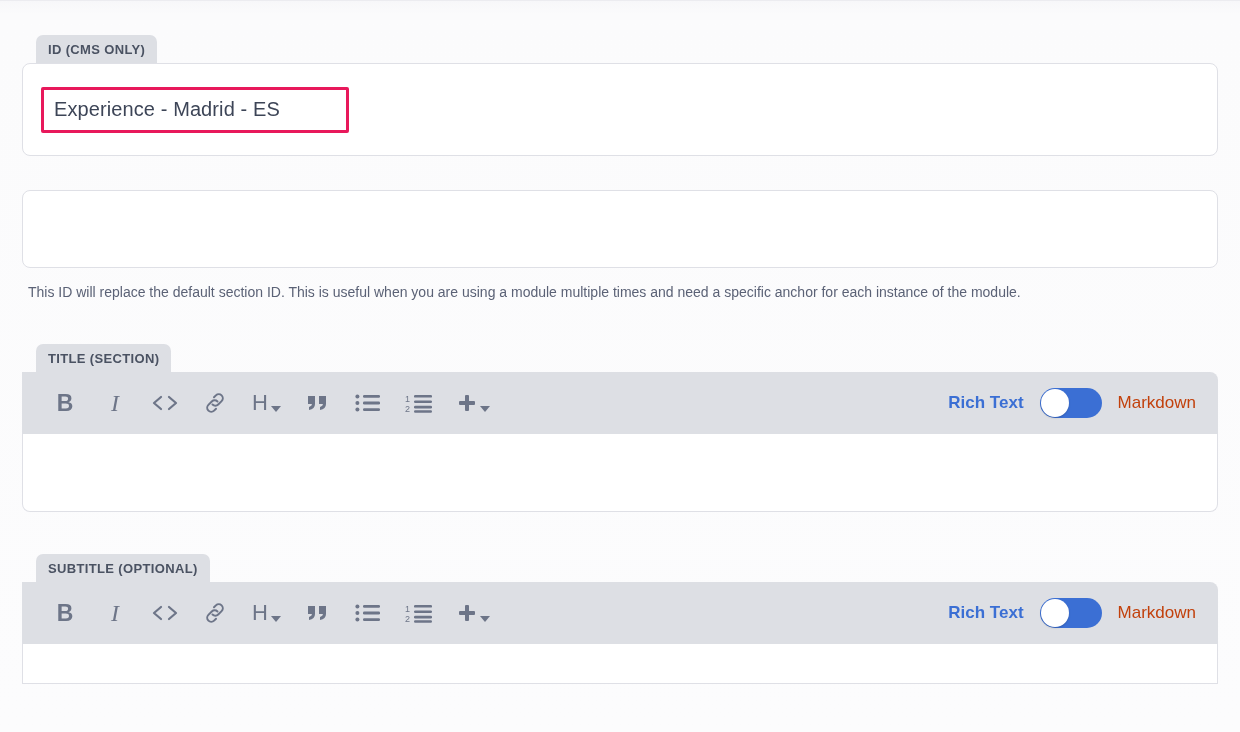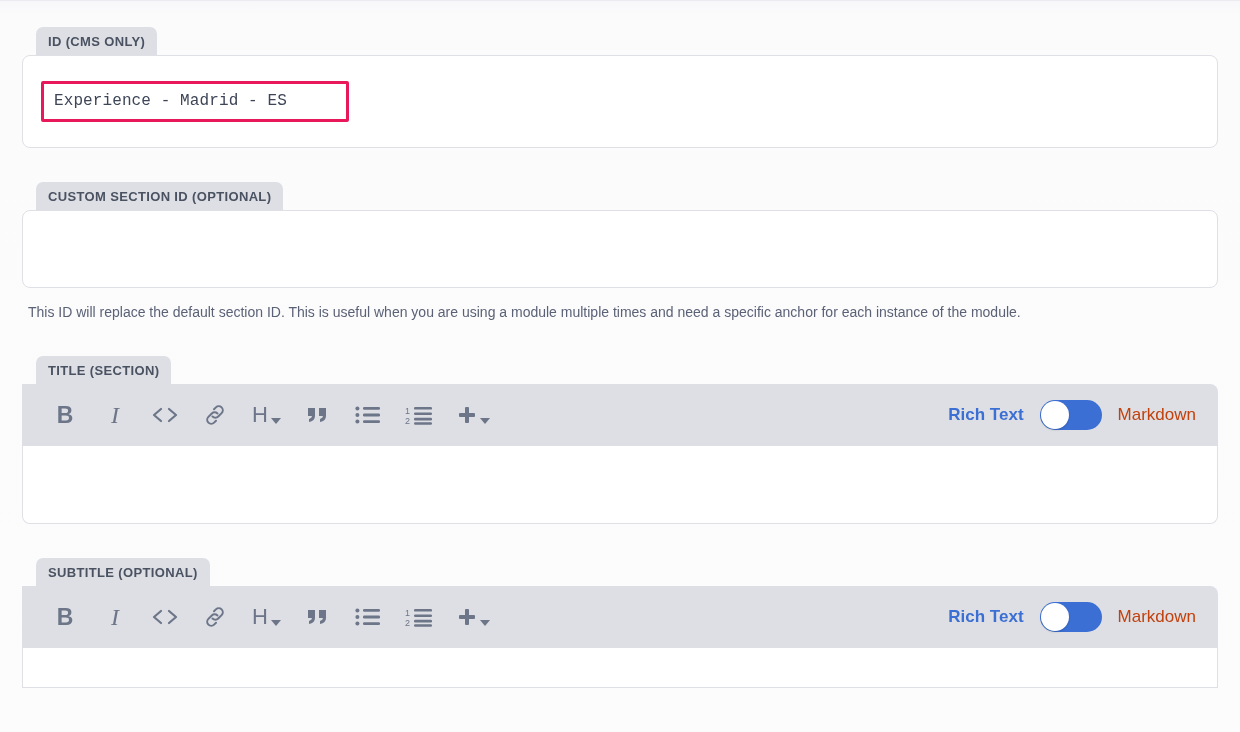--- a/index.html
+++ b/index.html
@@ -45,20 +45,21 @@
     background: #dddfe4;
     color: #4a5262;
     font-size: 13px;
     font-weight: bold;
     letter-spacing: 0.35px;
     line-height: 1;
     padding: 8px 12px 7px 12px;
     border-radius: 7px 7px 0 0;
     margin-left: 14px;
     white-space: nowrap;
+    margin-top: 8px;
   }
 
   .field-box {
     position: relative;
     z-index: 2;
     background: #ffffff;
     border: 1px solid #dfe0e6;
     border-radius: 8px;
     box-sizing: border-box;
   }
@@ -73,22 +74,22 @@
   .input-box.short {
     height: 78px;
   }
 
   .text-input {
     display: block;
     width: 100%;
     border: none;
     outline: none;
     background: transparent;
-    font-family: Liberation Mono, monospace;
-    font-size: 16px;
+    font-family: Liberation Sans, sans-serif;
+    font-size: 20px;
     color: #3d4557;
     padding: 0;
     letter-spacing: 0.1px;
   }
 
   .text-input.highlighted {
     border: 3px solid #e8185b;
     border-radius: 2px;
     padding: 8px 10px 9px 10px;
     width: 282px;
@@ -231,21 +232,20 @@
   <div class="field">
     <div class="field-label">ID (CMS ONLY)</div>
     <div class="field-box input-box">
       <input class="text-input highlighted" type="text" value="Experience - Madrid - ES" style="">
     </div>
   </div>
 
   <div class="gap-md"></div>
 
   <div class="field">
-    <div class="field-label">CUSTOM SECTION ID (OPTIONAL)</div>
     <div class="field-box input-box short">
       <input class="text-input" type="text" value="" style="">
     </div>
   </div>
 
   <div class="help-text">This ID will replace the default section ID. This is useful when you are using a module multiple times and need a specific anchor for each instance of the module.</div>
 
   <div class="gap-md"></div>
 
   <div class="field">

